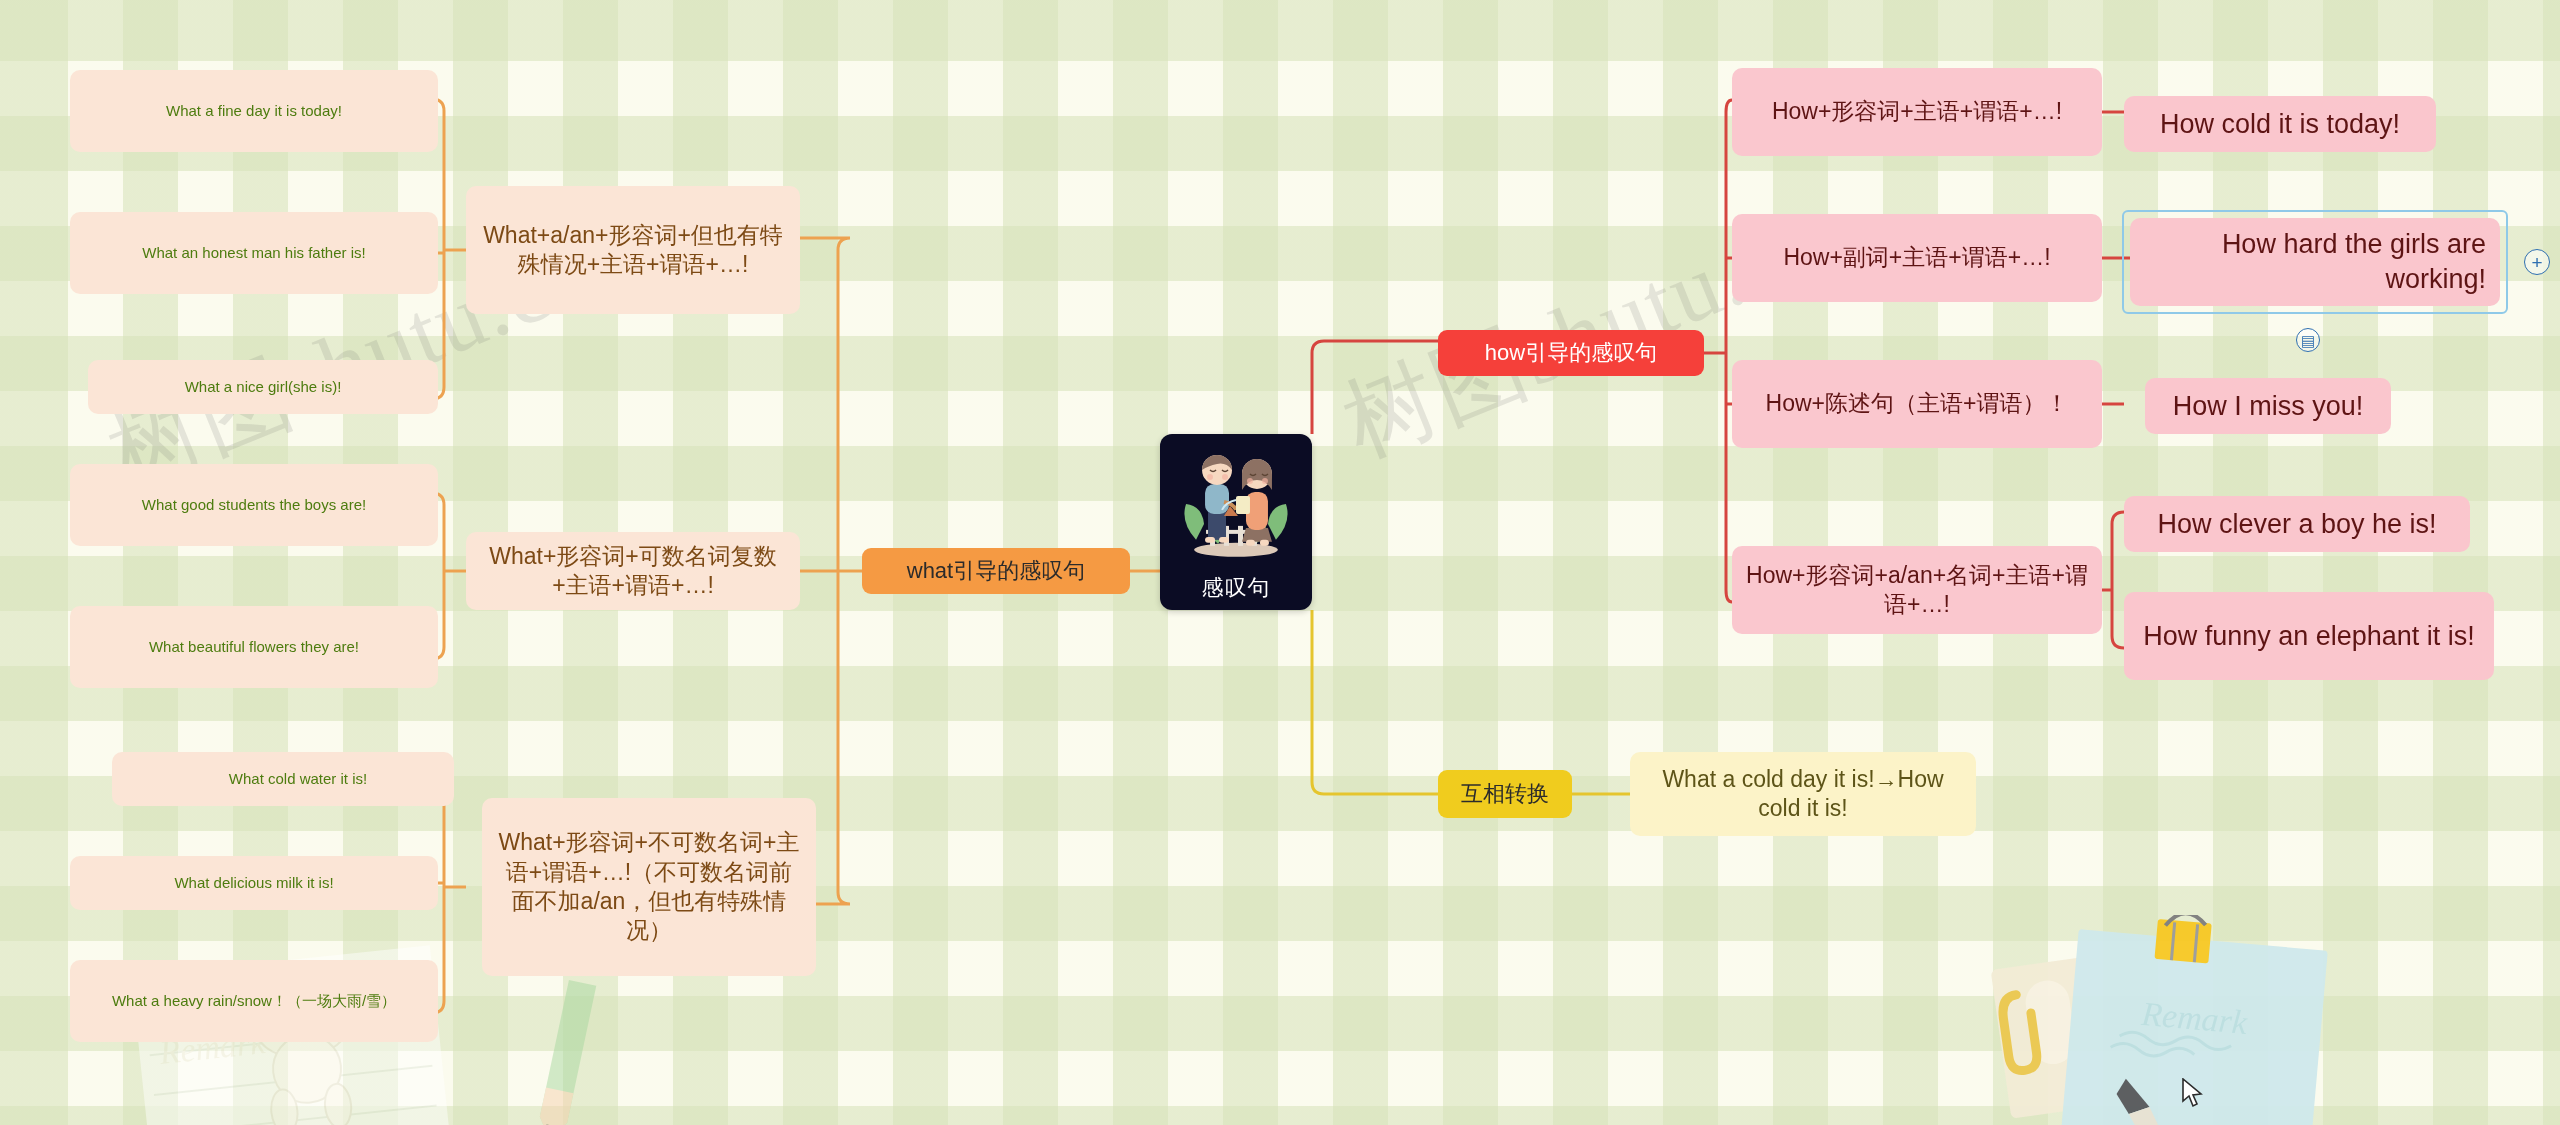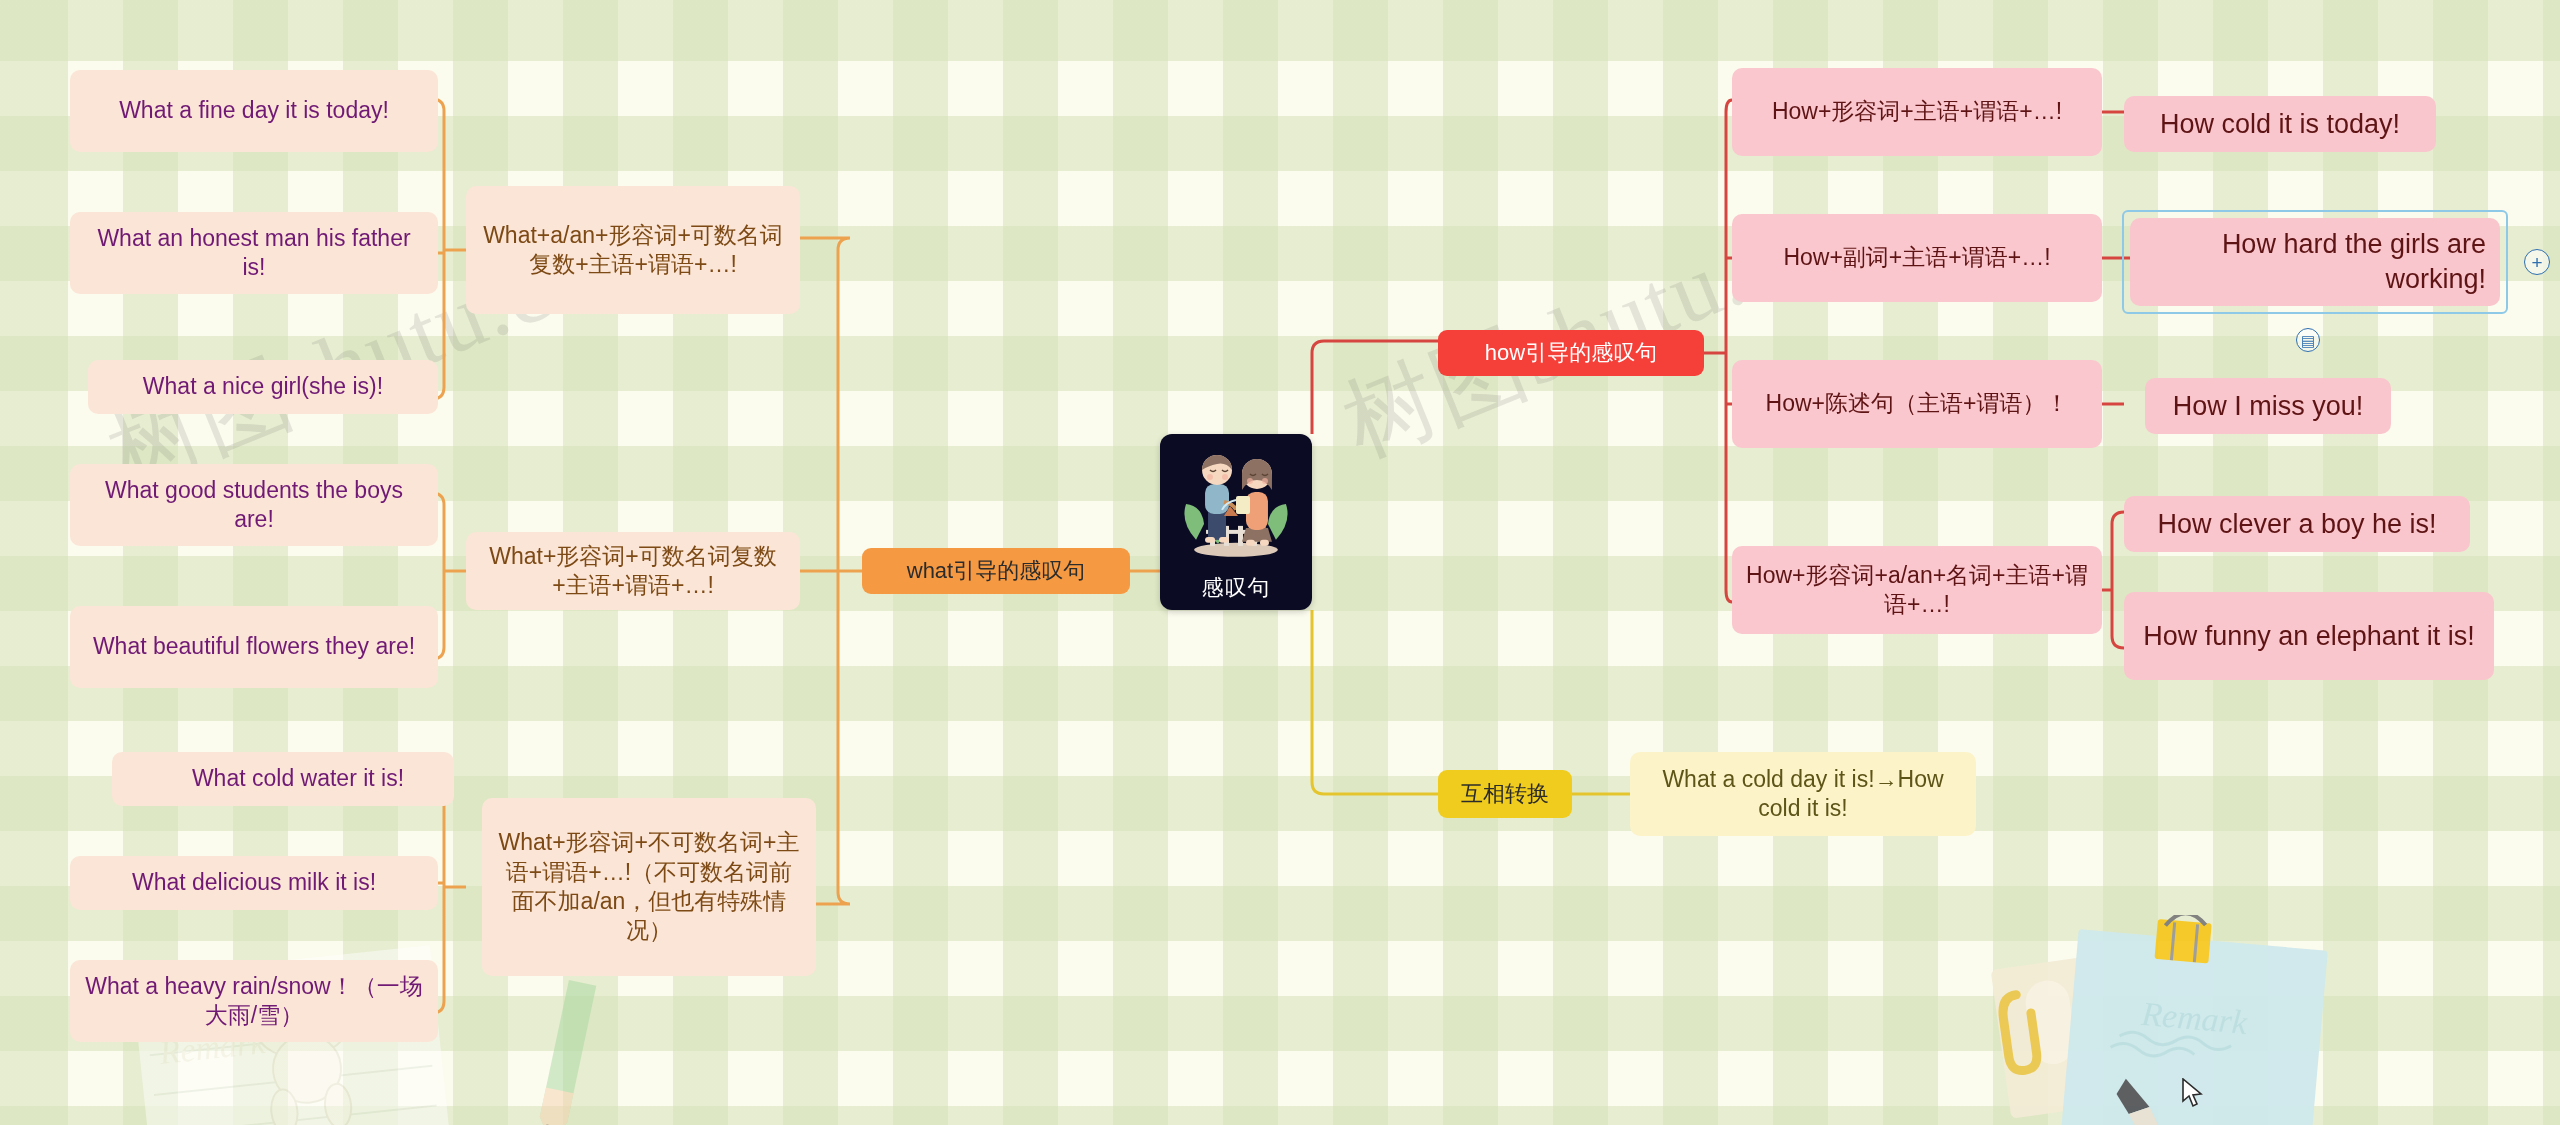--- a/index.html
+++ b/index.html
@@ -80,21 +80,21 @@
 
   
   .lvl2-what {
     background: #fbe5d6; color: #7d4a15; font-size: 23px;
   }
   #w-f1 { left: 466px; top: 186px;  width: 334px; height: 128px; }
   #w-f2 { left: 466px; top: 532px;  width: 334px; height: 78px;  }
   #w-f3 { left: 482px; top: 798px;  width: 334px; height: 178px; }
 
   
-  .leaf-what { background: #fbe5d6; color: #701a75; font-size: 23px; }
+  .leaf-what { background: #fbe5d6; color: #4d7c0f; font-size: 15px; }
   #w-e1 { left: 70px;  top: 70px;  width: 368px; height: 82px; }
   #w-e2 { left: 70px;  top: 212px; width: 368px; height: 82px; }
   #w-e3 { left: 88px;  top: 360px; width: 350px; height: 54px; }
   #w-e4 { left: 70px;  top: 464px; width: 368px; height: 82px; }
   #w-e5 { left: 70px;  top: 606px; width: 368px; height: 82px; }
   #w-e6 { left: 112px;  top: 752px; width: 342px; height: 54px; padding-left: 44px; }
   #w-e7 { left: 70px;  top: 856px; width: 368px; height: 54px; }
   #w-e8 { left: 70px;  top: 960px; width: 368px; height: 82px; }
 
   
@@ -299,21 +299,21 @@
     <span>what引导的感叹句</span>
   </div>
   <div class="node lvl1" id="n-how">
     <span>how引导的感叹句</span>
   </div>
   <div class="node lvl1" id="n-conv">
     <span>互相转换</span>
   </div>
 
   <div class="node lvl2-what" id="w-f1">
-    <span>What+a/an+形容词+可数名词复数+主语+谓语+…!</span>
+    <span>What+a/an+形容词+但也有特殊情况+主语+谓语+…!</span>
   </div>
   <div class="node lvl2-what" id="w-f2">
     <span>What+形容词+可数名词复数+主语+谓语+…!</span>
   </div>
   <div class="node lvl2-what" id="w-f3">
     <span>What+形容词+不可数名词+主语+谓语+…!（不可数名词前面不加a/an，但也有特殊情况）</span>
   </div>
 
   <div class="node leaf-what" id="w-e1">
     <span>What a fine day it is today!</span>

